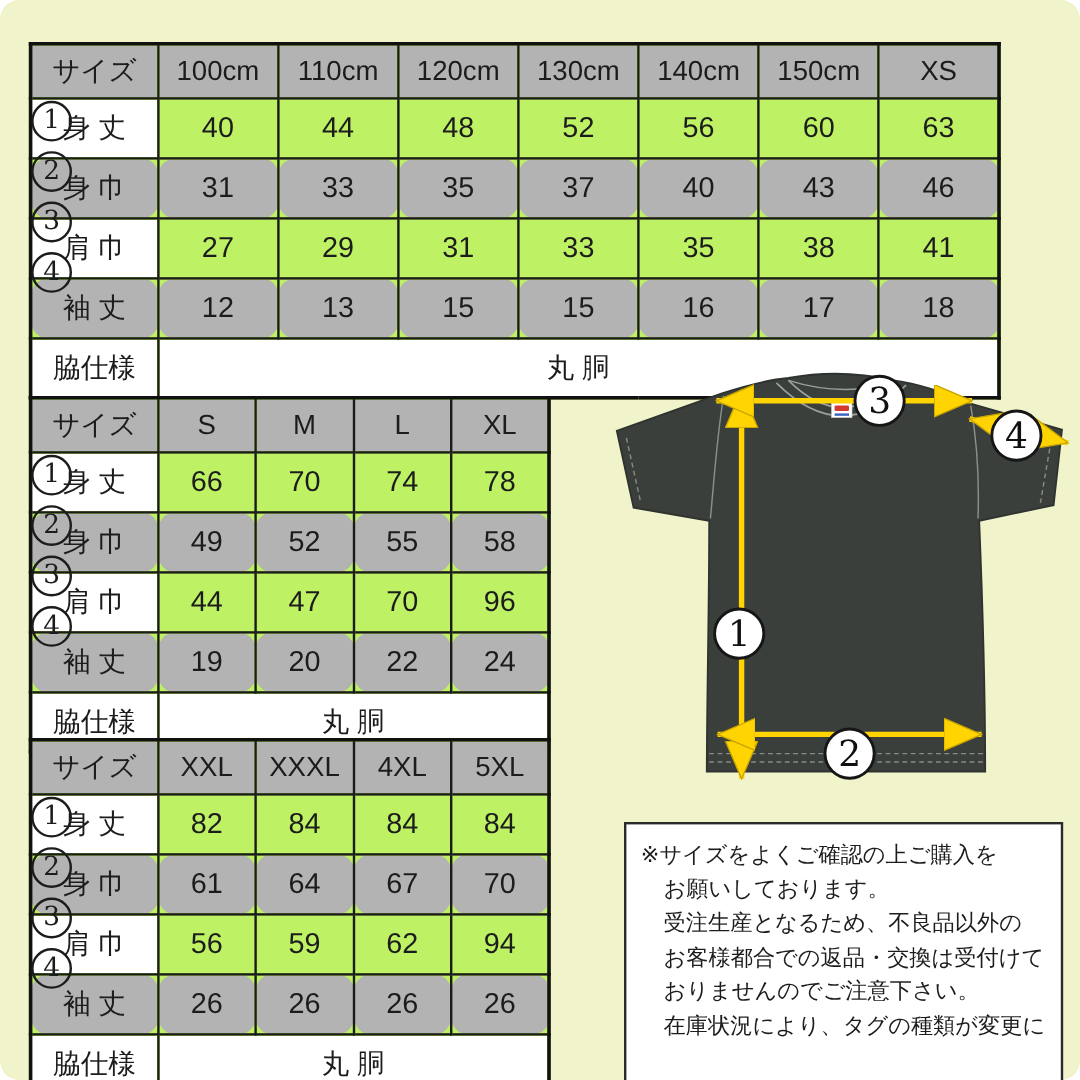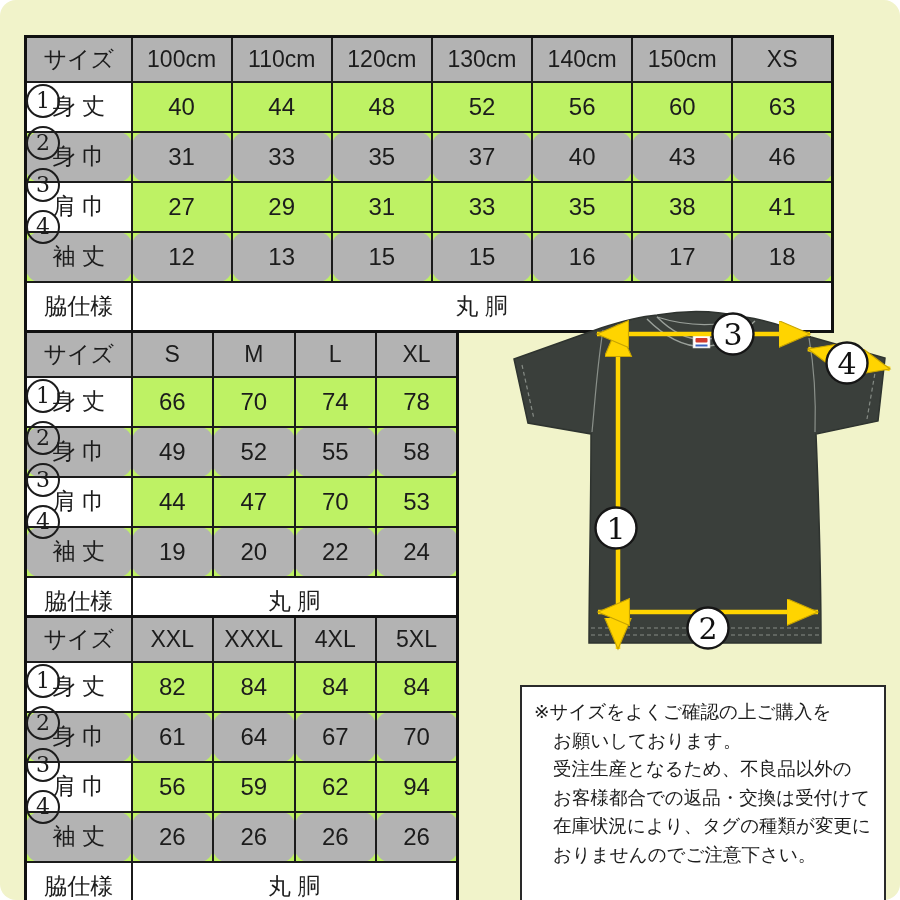--- a/index.html
+++ b/index.html
@@ -162,21 +162,21 @@
             <td>49</td>
             <td>52</td>
             <td>55</td>
             <td>58</td>
           </tr>
           <tr>
             <th class="rowlabel">肩 巾</th>
             <td>44</td>
             <td>47</td>
             <td>70</td>
-            <td>53</td>
+            <td>96</td>
           </tr>
           <tr class="gray">
             <th class="rowlabel">袖 丈</th>
             <td>19</td>
             <td>20</td>
             <td>22</td>
             <td>24</td>
           </tr>
           <tr class="footer">
             <th class="rowlabel">脇仕様</th>
@@ -302,16 +302,16 @@
         <text x="342" y="56" dy="0.35em">4</text>
       </g>
     </g>
   </svg>
 
   <div class="note">
     <div class="note-line">※サイズをよくご確認の上ご購入を</div>
     <div class="note-line">お願いしております。</div>
     <div class="note-line">受注生産となるため、不良品以外の</div>
     <div class="note-line">お客様都合での返品・交換は受付けて</div>
+    <div class="note-line">おりませんのでご注意下さい。</div>
     <div class="note-line">在庫状況により、タグの種類が変更に</div>
-    <div class="note-line">おりませんのでご注意下さい。</div>
   </div>
 </div>
 
 </body></html>

